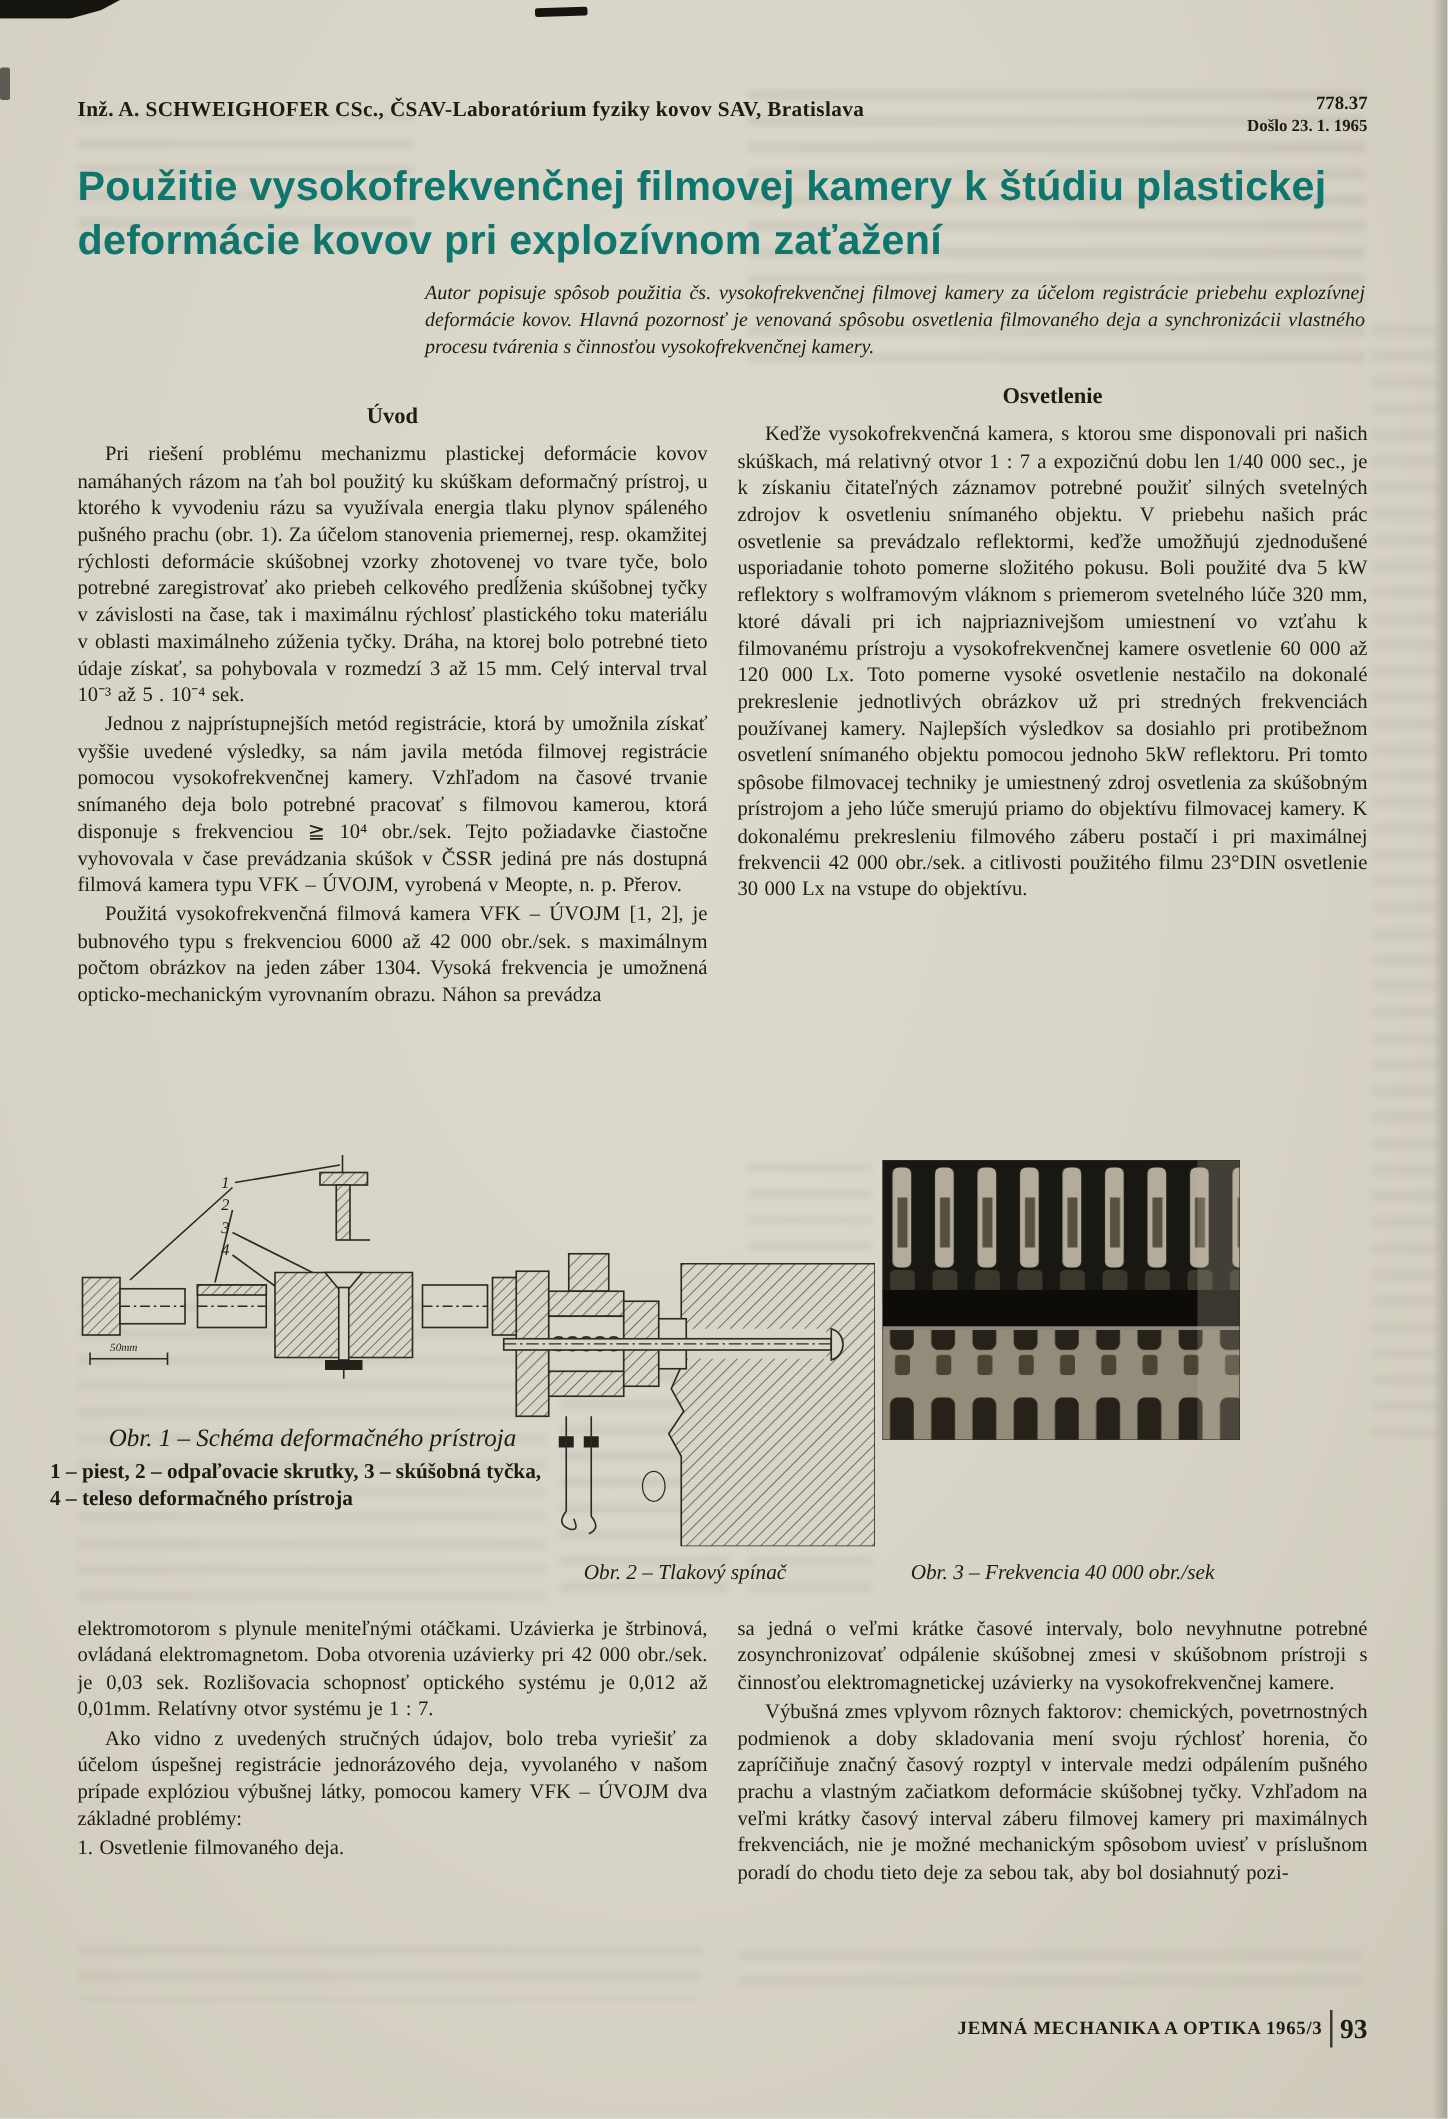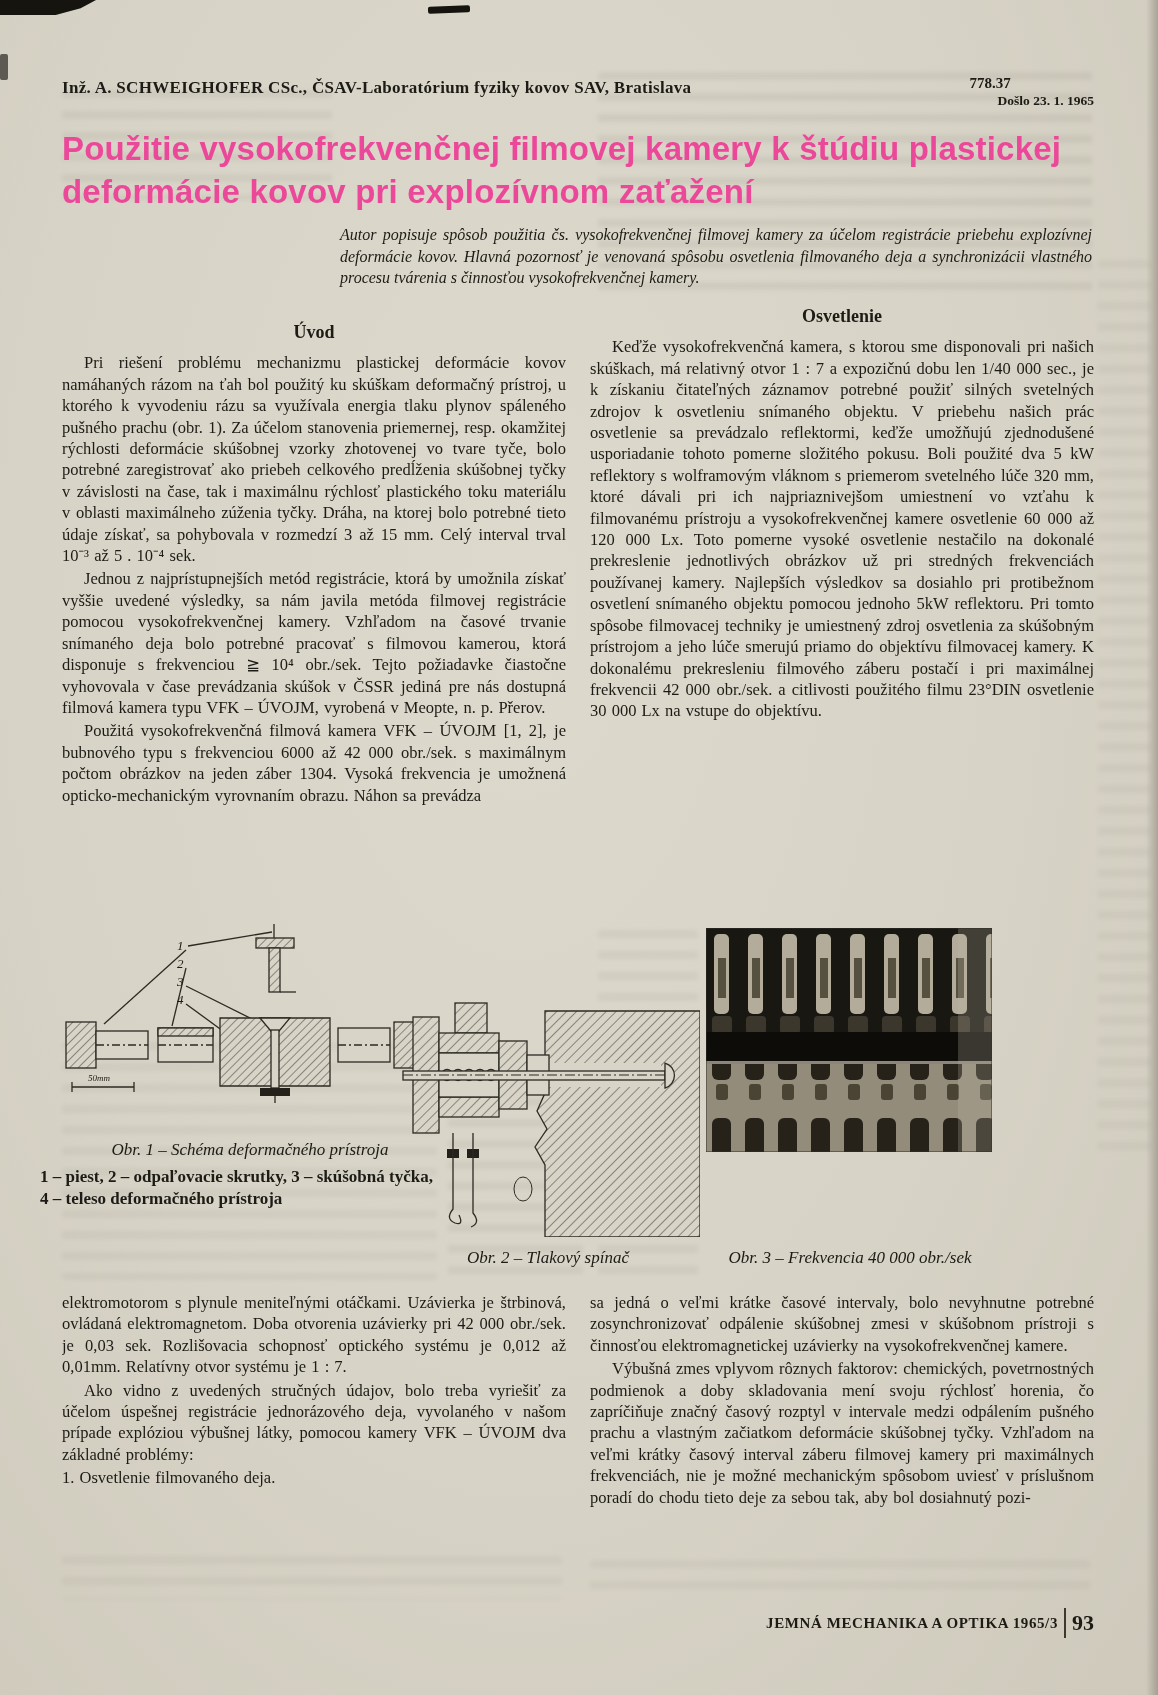--- a/index.html
+++ b/index.html
@@ -5,40 +5,40 @@
   html,body{margin:0;padding:0;}
   body{
     width:1158px;height:1695px;position:relative;overflow:hidden;
     background:radial-gradient(ellipse at 45% 35%, #ddd9cc 0%, #d7d3c6 55%, #cec9bb 100%);
     font-family:"Liberation Serif", serif;
     color:#1c1b16;
   }
   .abs{position:absolute;}
   
   .author-line{left:62px;top:78px;width:760px;font-size:17px;font-weight:bold;letter-spacing:.3px;}
-  .udc-block{right:64px;top:74px;text-align:left;line-height:1.25;}
+  .udc-block{right:64px;top:74px;text-align:right;line-height:1.25;}
   .udc-number{font-size:15px;font-weight:bold;}
   .received{font-size:13.5px;font-weight:bold;padding-left:28px;}
   
   .title{left:62px;top:128px;width:1010px;
     font-family:"Liberation Sans", sans-serif;font-weight:700;
-    font-size:33px;line-height:1.3;letter-spacing:.2px;color:#ec4899;}
+    font-size:33px;line-height:1.3;letter-spacing:.2px;color:#0f766e;}
   
   .abstract{left:340px;top:224px;width:752px;font-style:italic;font-size:16px;
     line-height:21.5px;text-align:justify;}
   
   .col{font-size:16.5px;line-height:21.4px;text-align:justify;overflow:hidden;word-spacing:1px;}
   .col-left{left:62px;top:300px;width:504px;height:624px;margin-top:16px;}
   .col-right{left:590px;top:300px;width:504px;height:624px;}
   .col h2{font-size:18px;text-align:center;margin:6px 0 9px 0;font-weight:bold;}
   .col p{margin:0 0 2px 0;}
   .col p.ind{text-indent:22px;}
   .num-item{padding-left:24px;text-indent:-24px;margin:0;}
   
-  .fig-caption{font-style:italic;font-size:17px;text-align:center;}
+  .fig-caption{font-style:italic;font-size:20px;text-align:center;}
   .fig1-caption{left:50px;top:1140px;width:400px;}
   .fig1-legend{left:40px;top:1166px;width:420px;text-align:left;
     font-size:17px;font-weight:bold;line-height:1.3;}
   .fig2-caption{left:398px;top:1248px;width:300px;font-size:17px;}
   .fig3-caption{left:688px;top:1248px;width:324px;font-size:17px;}
   .bottom-left{left:62px;top:1292px;width:504px;height:306px;}
   .bottom-right{left:590px;top:1292px;width:504px;height:312px;}
   
   .footer{right:64px;top:1608px;display:flex;align-items:center;gap:6px;}
   .footer-journal{font-size:15px;font-weight:bold;letter-spacing:.6px;}

